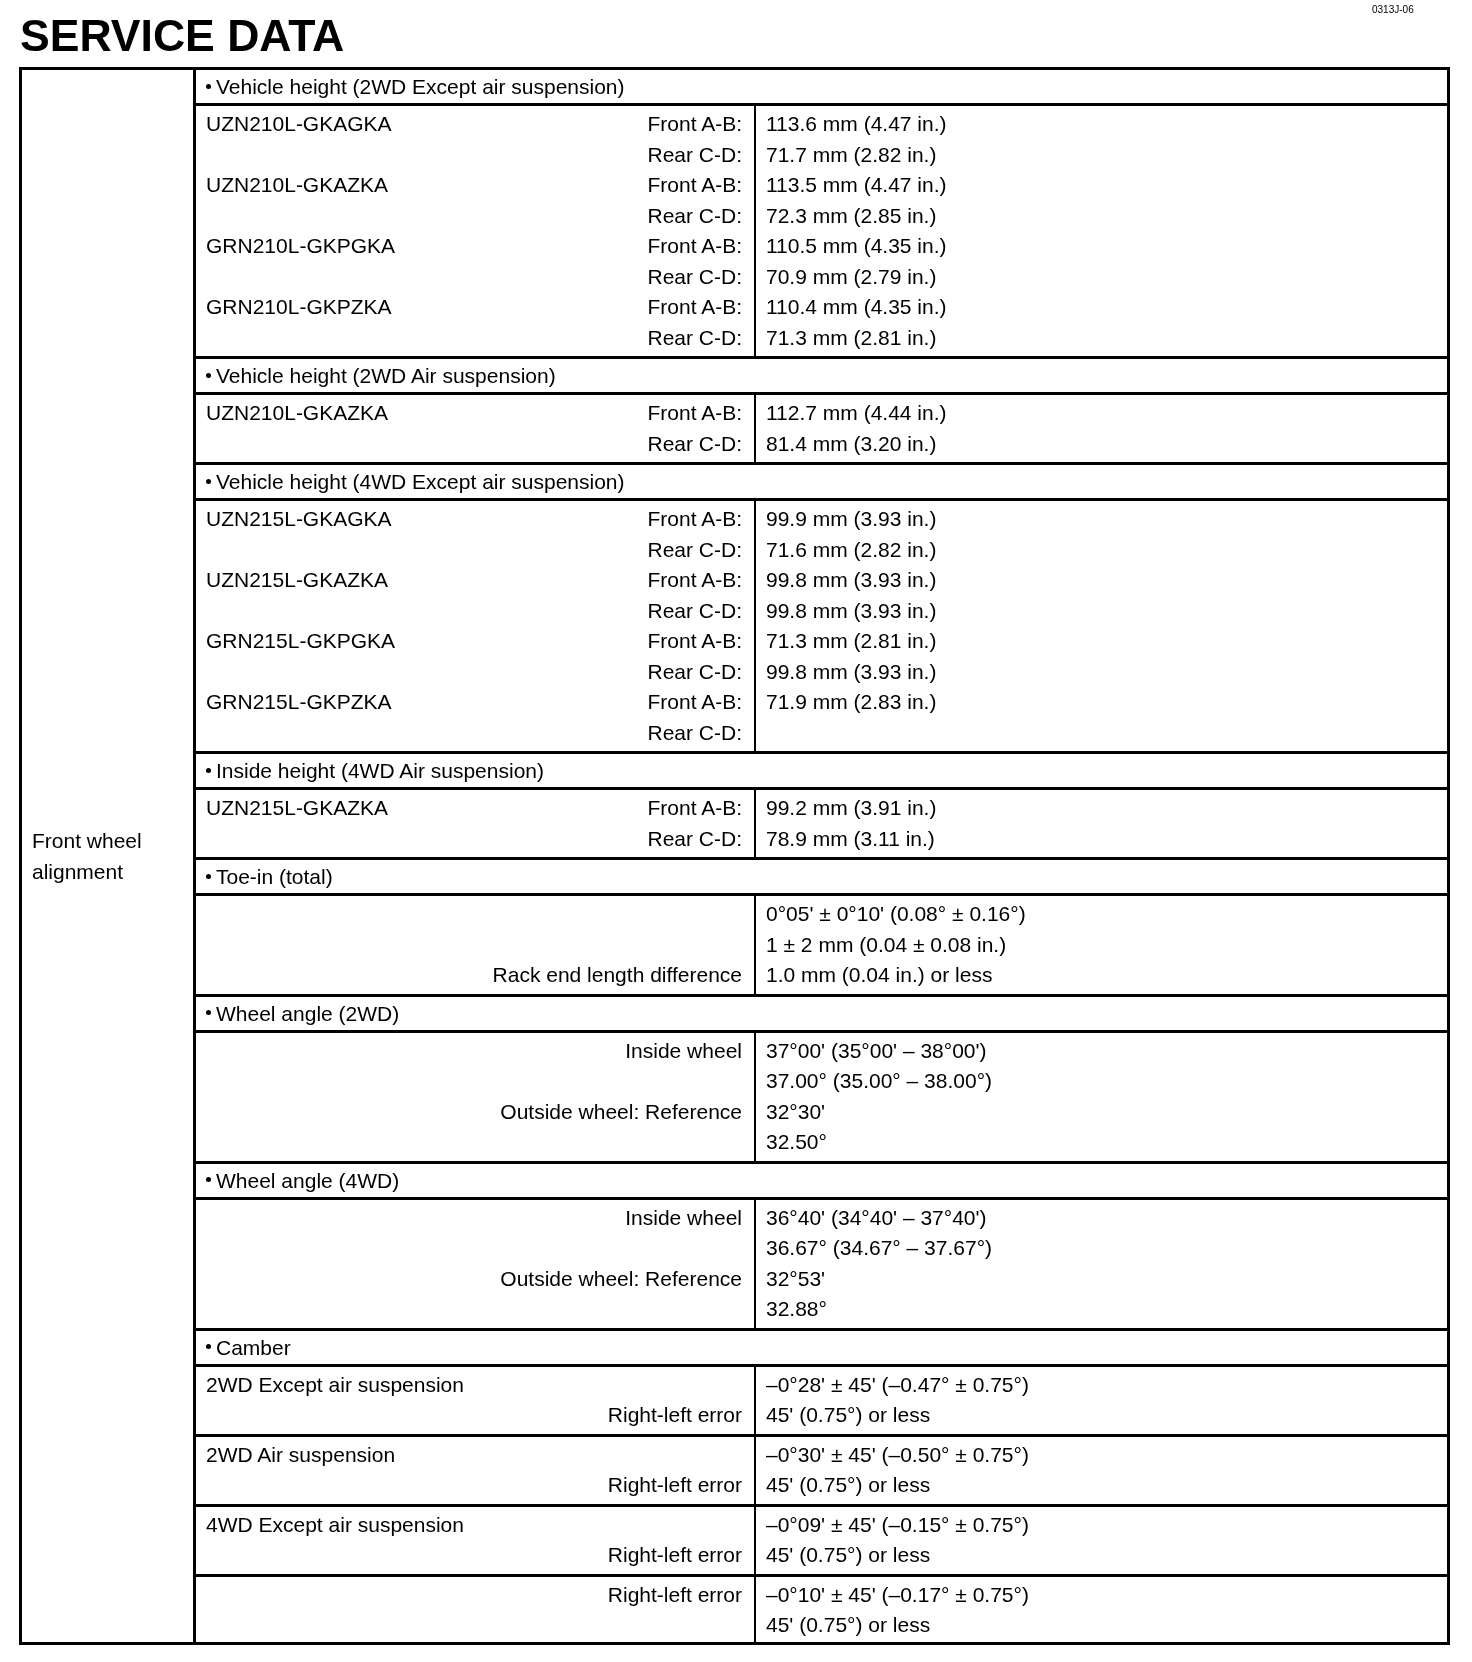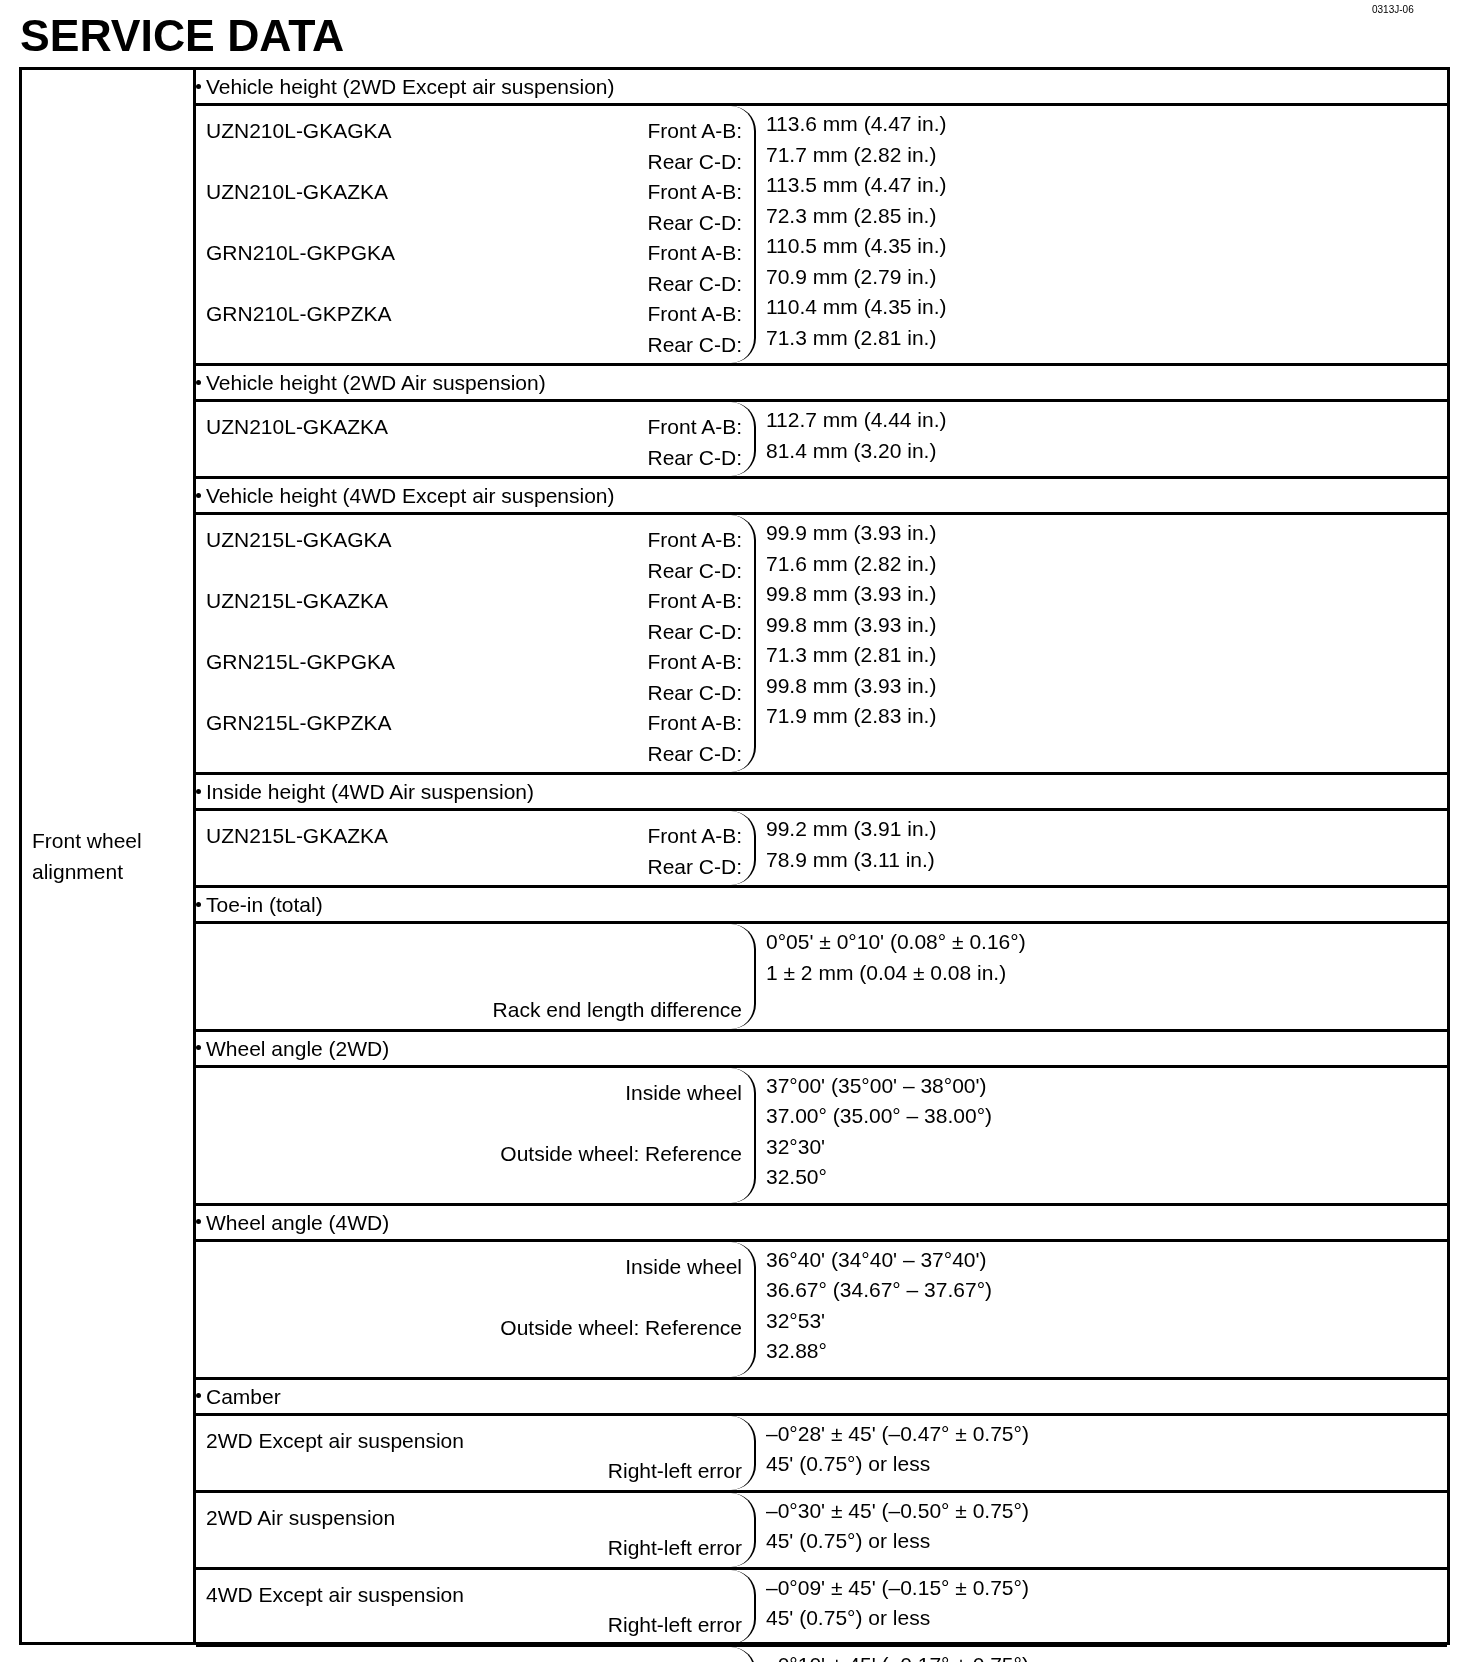--- a/index.html
+++ b/index.html
@@ -6,24 +6,24 @@
   body { width: 1472px; height: 1662px; position: relative; overflow: hidden;
          font-family: "Liberation Sans", sans-serif; color: #000; }
   .doc-code { position: absolute; top: 4px; left: 1372px; font-size: 10px; letter-spacing: 0; }
   .title { position: absolute; top: 10px; left: 20px; font-size: 45px; font-weight: bold; letter-spacing: 0px; transform: scaleX(0.99); transform-origin: left; }
   .table { position: absolute; top: 67px; left: 19px; width: 1431px; height: 1578px;
            border: 3px solid #000; box-sizing: border-box; display: flex; }
   .col-cat { width: 174px; border-right: 3px solid #000; box-sizing: border-box;
              display: flex; align-items: center; }
   .cat-label { padding-left: 10px; font-size: 21px; line-height: 31px; }
   .col-main { flex: 1; display: flex; flex-direction: column; }
-  .sec-head { height: 33px; border-bottom: 3px solid #000; font-size: 21px; line-height: 33px; box-sizing: content-box; }
+  .sec-head { height: 33px; border-bottom: 3px solid #000; font-size: 21px; line-height: 33px; padding-left: 10px; box-sizing: content-box; }
   .sec-body { display: flex; border-bottom: 3px solid #000; }
   .sec-body.last { border-bottom: none; flex: 1; }
-  .lhs { width: 560px; border-right: 2px solid #000; padding: 10px 12px 3px 10px; box-sizing: border-box; position: relative; border-radius: 25px; }
+  .lhs { width: 560px; border-right: 2px solid #000; padding: 3px 12px 3px 10px; box-sizing: border-box; position: relative; }
   .rhs { flex: 1; padding: 3px 0 3px 10px; }
   .line { height: 30.5px; line-height: 30.5px; font-size: 21px; white-space: nowrap; position: relative; }
   .lhs .line .model { position: absolute; left: 0; }
   .lhs .line .lbl { position: absolute; right: 0; }
   .bullet { display: inline-block; width: 5px; height: 5px; border-radius: 50%; background: #000; vertical-align: middle; margin-right: 5px; position: relative; top: -2px; }
 </style>
 </head>
 <body>
 
 <div class="doc-code">0313J-06</div>
@@ -176,20 +176,21 @@
             <span class="lbl"></span>
           </div>
           <div class="line">
             <span class="model"></span>
             <span class="lbl">Rack end length difference</span>
           </div>
         </div>
         <div class="rhs">
           <div class="line">0°05' ± 0°10' (0.08° ± 0.16°)</div>
           <div class="line">1 ± 2 mm (0.04 ± 0.08 in.)</div>
+          <div class="line">1.0 mm (0.04 in.) or less</div>
         </div>
       </div>
       <div class="sec-head"><span class="bullet"></span><span>Wheel angle (2WD)</span></div>
       <div class="sec-body">
         <div class="lhs">
           <div class="line">
             <span class="model"></span>
             <span class="lbl">Inside wheel</span>
           </div>
           <div class="line">

